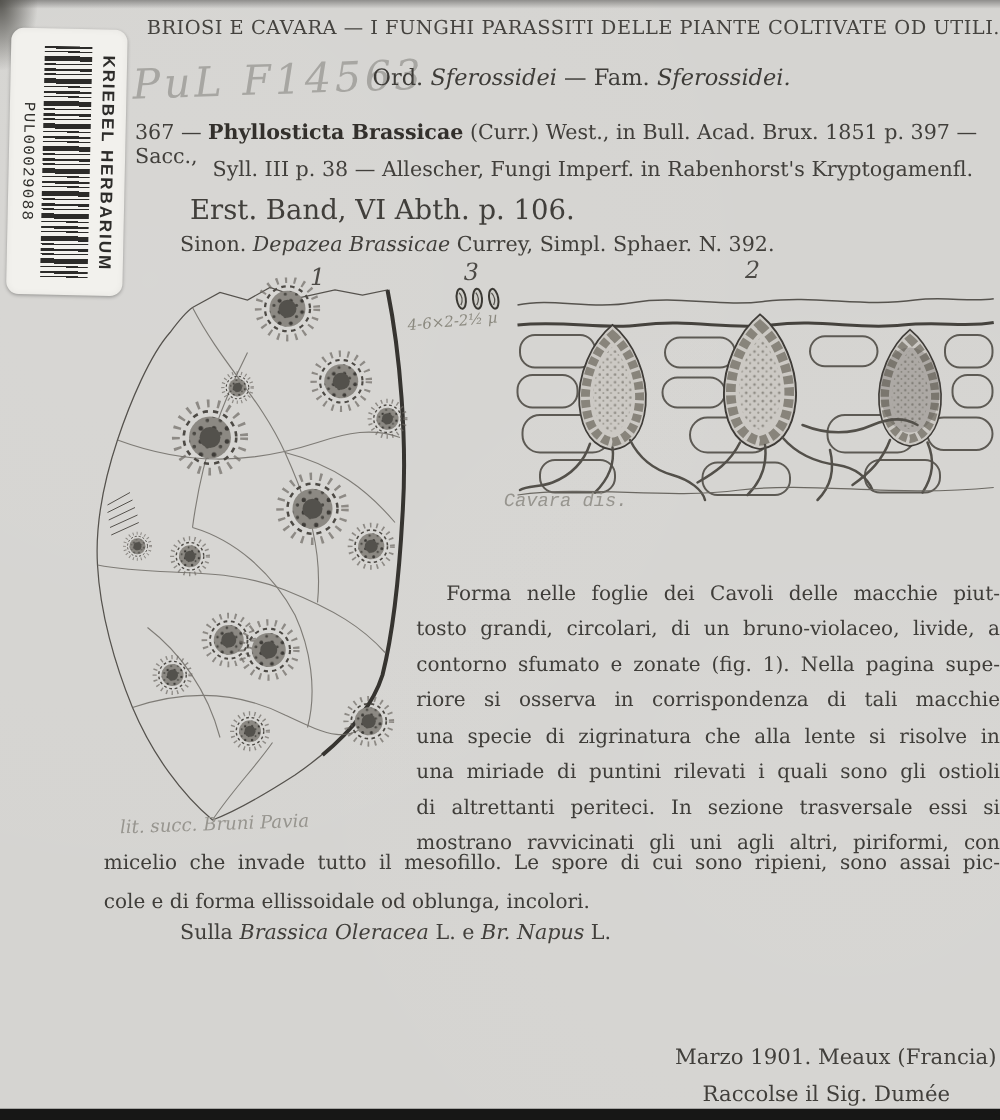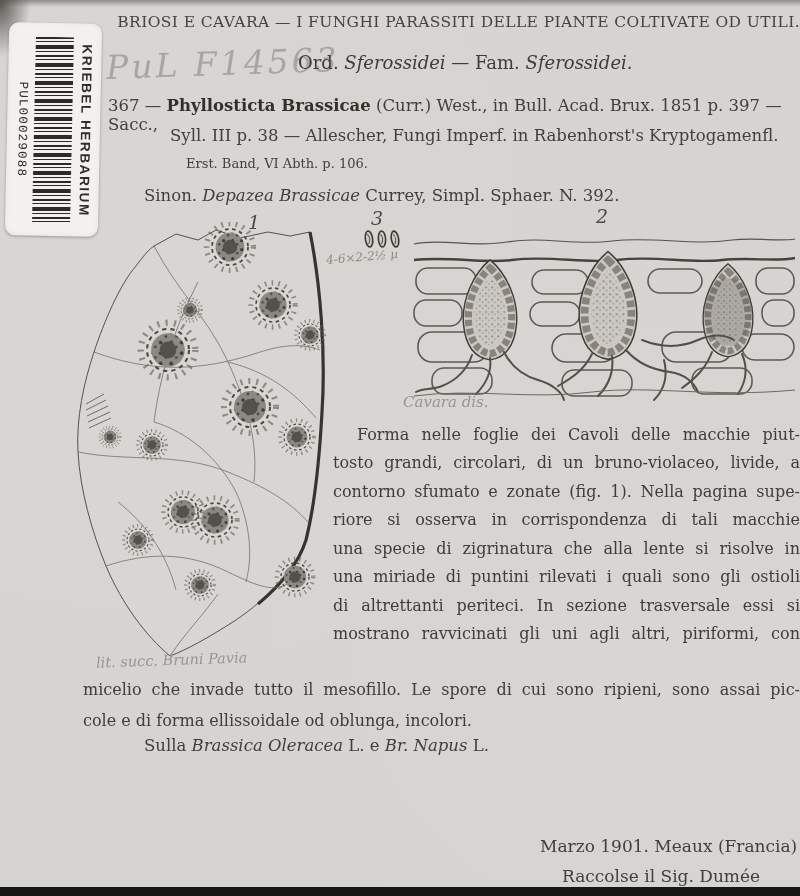--- a/index.html
+++ b/index.html
@@ -31,39 +31,39 @@
       #2c2b29 4px 5px, transparent 5px 8px,
       #2c2b29 8px 12px, transparent 12px 14px,
       #2c2b29 14px 15px, transparent 15px 18px);}
   .sticker-code{font-family:"Liberation Mono",monospace;font-size:12.5px;letter-spacing:1.2px;color:#302f2c;white-space:nowrap;}
 
   .header{left:0;right:0;top:13px;text-align:right;font-size:15.5px;letter-spacing:.4px;color:#45433f;}
 
   .hw{color:#97958f;font-style:italic;}
   .hw-accession{left:106px;top:44px;font-size:33px;letter-spacing:3px;color:#a7a6a2;transform:rotate(-2deg);}
   .hw-measure{left:326px;top:250px;font-size:12px;transform:rotate(-5deg);color:#8b897f;}
-  .hw-artist{left:403px;top:393px;font-size:15px;}
+  .hw-artist{left:403px;top:393px;font-size:15px;font-family:Liberation Mono, monospace;}
   .hw-litho{left:96px;top:652px;font-size:14.5px;transform:rotate(-2deg);}
 
   .ord-line{left:298px;top:52px;font-size:18px;color:#3e3c38;}
   .entry-l1{left:108px;top:96px;font-size:16.5px;}
   .entry-l2{left:170px;top:126px;font-size:16.5px;}
-  .entry-l3{left:186px;top:156px;font-size:13px;}
+  .entry-l3{left:152px;top:156px;font-size:22px;}
   .synonym{left:144px;top:186px;font-size:16.5px;}
   .bold{font-weight:bold;color:#33302c;}
   .ital{font-style:italic;text-align:center;}
 
   .fig-no{font-style:italic;font-size:19px;color:#4c4a46;}
   .fig1-no{left:248px;top:211px;}
   .fig3-no{left:371px;top:207px;}
   .fig2-no{left:596px;top:205px;}
 
   .col-text{left:333px;top:421px;width:467px;font-size:16px;line-height:28.45px;color:#3f3d39;}
   .jl{text-align:justify;text-align-last:justify;}
-  .indent1{text-indent:24px;}
+  .indent1{text-indent:24px;margin-top:40px;}
   .full-text{left:83px;top:674px;width:717px;font-size:16px;line-height:31px;color:#3f3d39;}
   .host-line{left:144px;top:736px;font-size:16.5px;}
   .footer1{left:540px;top:836px;font-size:17px;}
   .footer2{left:562px;top:866px;font-size:17px;}
   svg{display:block;}
 </style>
 </head>
 <body>
 
 <div class="abs edge-top"></div>

